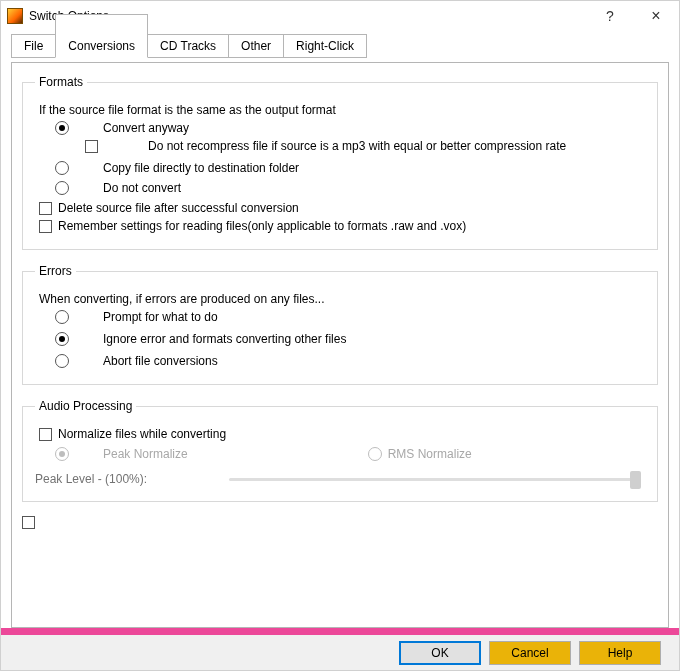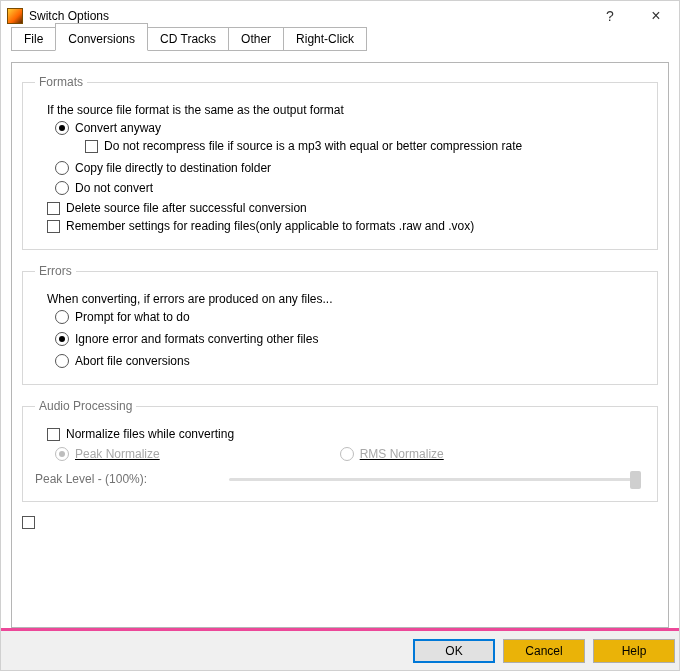--- a/index.html
+++ b/index.html
@@ -50,37 +50,37 @@
     margin: 6px 10px 0 10px;
   }
   .tabstrip .tabline {
     position: absolute;
     left: 0; right: 0; bottom: 0;
     height: 1px;
     background: #b5b5b5;
   }
   .tabstrip .tabs {
     position: absolute;
-    left: 0; bottom: 12px;
+    left: 0; bottom: 5px;
     display: flex;
     align-items: flex-end;
   }
   .tab {
     padding: 4px 12px 4px 12px;
     border: 1px solid #b5b5b5;
     border-bottom: 1px solid #b5b5b5;
     background: #fff;
     margin-right: -1px;
     position: relative;
     font-size: 12px;
     color: #000;
   }
   .tab.active {
     border-bottom: 1px solid #fff;
-    padding-top: 8px;
+    padding-top: 24px;
     z-index: 2;
   }
 
   
   .tabpage {
     flex: 1;
     border: 1px solid #b5b5b5;
     border-top: none;
     margin: 0 10px 0 10px;
     padding: 12px 10px 10px 10px;
@@ -90,26 +90,26 @@
 
   
   fieldset.group {
     border: 1px solid #d8d8d8;
     margin: 0 0 14px 0;
     padding: 10px 12px 12px 12px;
   }
   fieldset.group > legend {
     padding: 0 4px;
     font-size: 12px;
-    color: #737373;
-  }
-
-  .line { margin: 4px 12px; display: flex; align-items: center; }
-  .indent1 { margin-left: 20px; }
-  .indent-sub { margin-left: 50px; }
+    color: #000000;
+  }
+
+  .line { margin: 4px 4px; display: flex; align-items: center; }
+  .indent1 { margin-left: 20px; gap: 28px; }
+  .indent-sub { margin-left: 50px; gap: 44px; }
 
   
   .radio {
     width: 14px; height: 14px;
     border: 1px solid #555;
     border-radius: 50%;
     margin-right: 6px;
     display: inline-flex;
     align-items: center; justify-content: center;
     flex: 0 0 auto;
@@ -136,21 +136,20 @@
   }
 
   .lbl { font-size: 12px; }
   .lbl.disabled { color: #a8a8a8; }
 
   
   .ap-row {
     display: flex;
     align-items: center;
     margin: 6px 0 4px 0;
-    text-decoration: underline;
   }
   .ap-col { display: flex; align-items: center; }
   .ap-gap { width: 180px; }
 
   .peak-row {
     display: flex;
     align-items: center;
     margin-top: 8px;
   }
   .peak-label {
@@ -185,25 +184,25 @@
   .bottom-check {
     margin: 2px 0 0 0;
     display: flex;
     align-items: center;
   }
 
   
   .buttonbar {
     height: 42px;
     background: #f0f0f0;
-    border-top: 3px solid #ec4899;
+    border-top: 7px solid #ec4899;
     display: flex;
     align-items: center;
     justify-content: flex-end;
-    padding: 0 4px;
+    padding: 0 18px;
     gap: 8px;
   }
   .btn {
     min-width: 82px;
     height: 24px;
     background: #eab308;
     border: 1px solid #adadad;
     font-size: 12px;
     display: flex; align-items: center; justify-content: center;
     padding: 0 10px;

